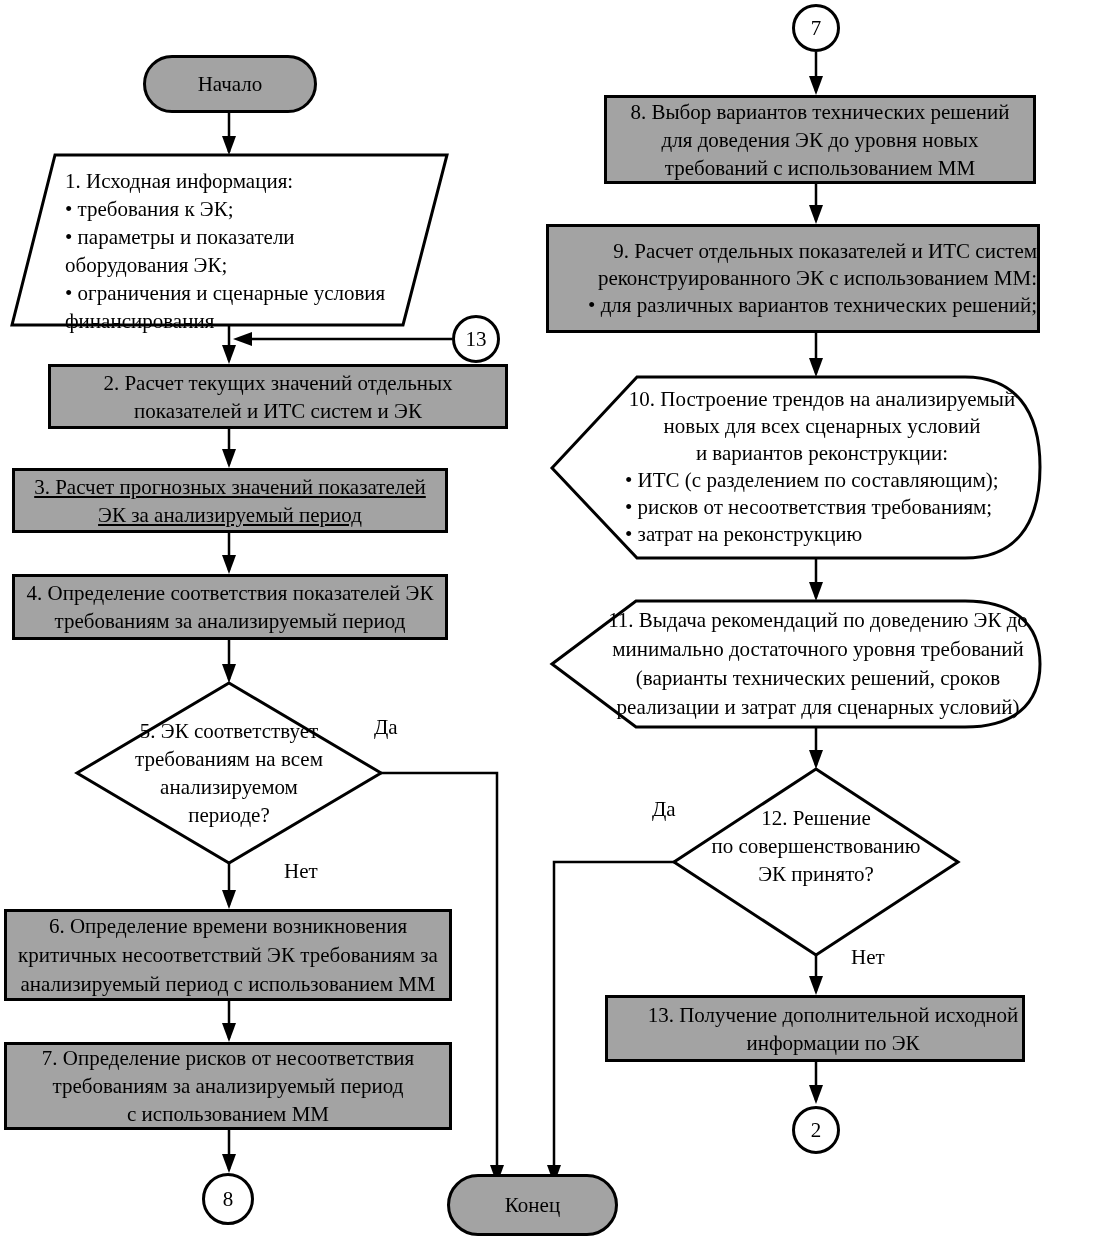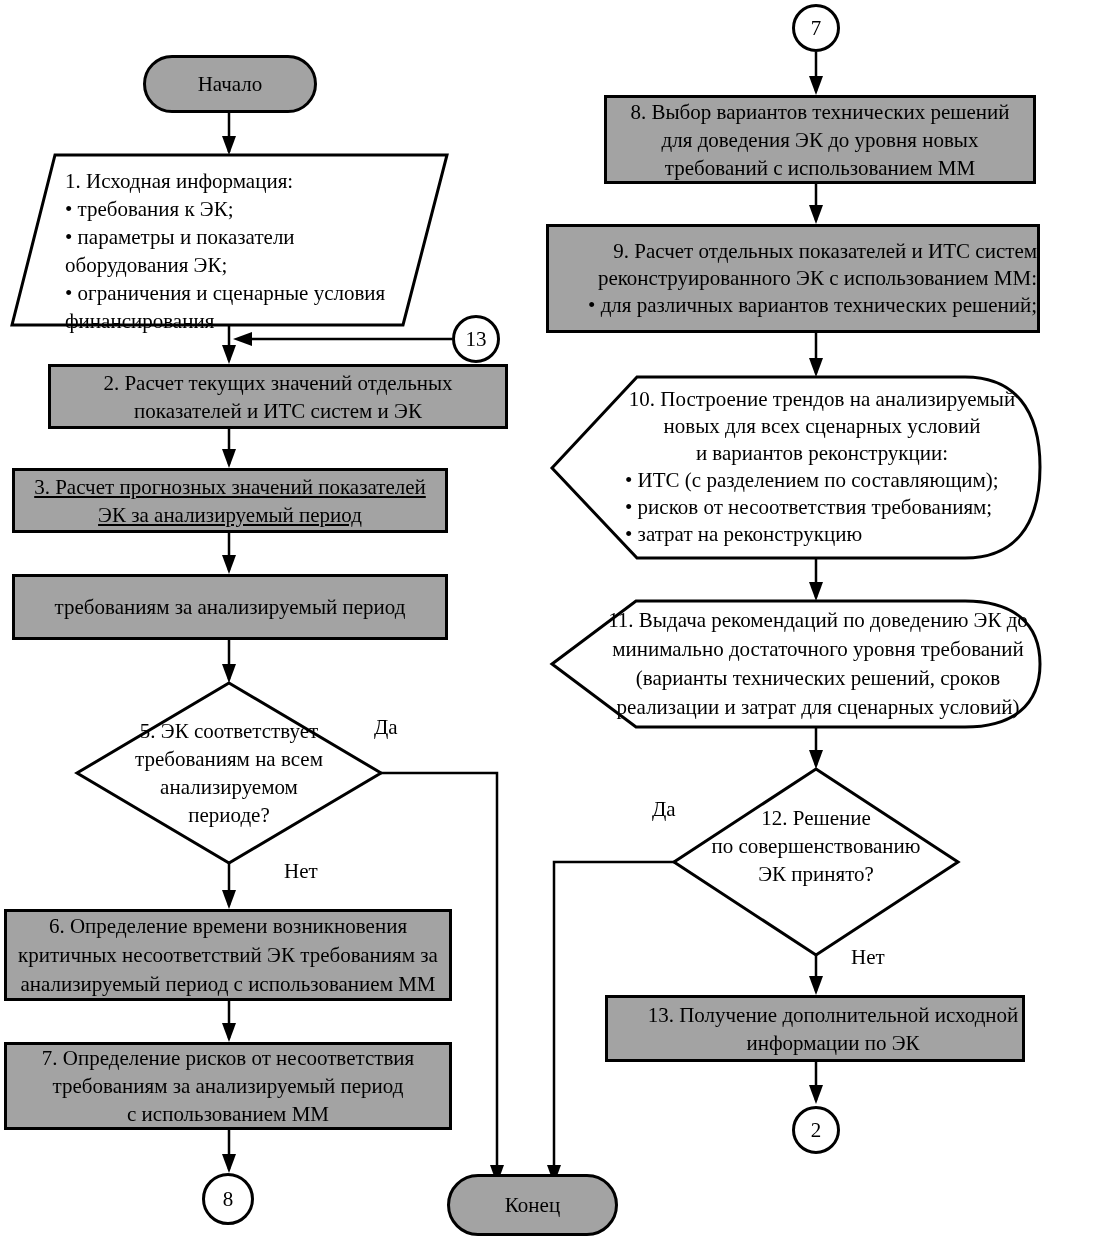--- a/index.html
+++ b/index.html
@@ -128,20 +128,21 @@
 
   <div class="node" style="left:12px;top:364px;width:460px;height:65px;margin-left:36px;">
     <div class="ln">2. Расчет текущих значений отдельных</div>
     <div class="ln">показателей и ИТС систем и ЭК</div>
   </div>
   <div class="node" style="left:12px;top:468px;width:436px;height:65px;text-decoration:underline;">
     <div class="ln">3. Расчет прогнозных значений показателей</div>
     <div class="ln">ЭК за анализируемый период</div>
   </div>
   <div class="node" style="left:12px;top:574px;width:436px;height:66px;">
+    <div class="ln">4. Определение соответствия показателей ЭК</div>
     <div class="ln">требованиям за анализируемый период</div>
   </div>
 
   <div class="txt" style="left:104px;top:717px;width:250px;">
     <div class="ln">5. ЭК соответствует</div>
     <div class="ln">требованиям на всем</div>
     <div class="ln">анализируемом</div>
     <div class="ln">периоде?</div>
   </div>
 

